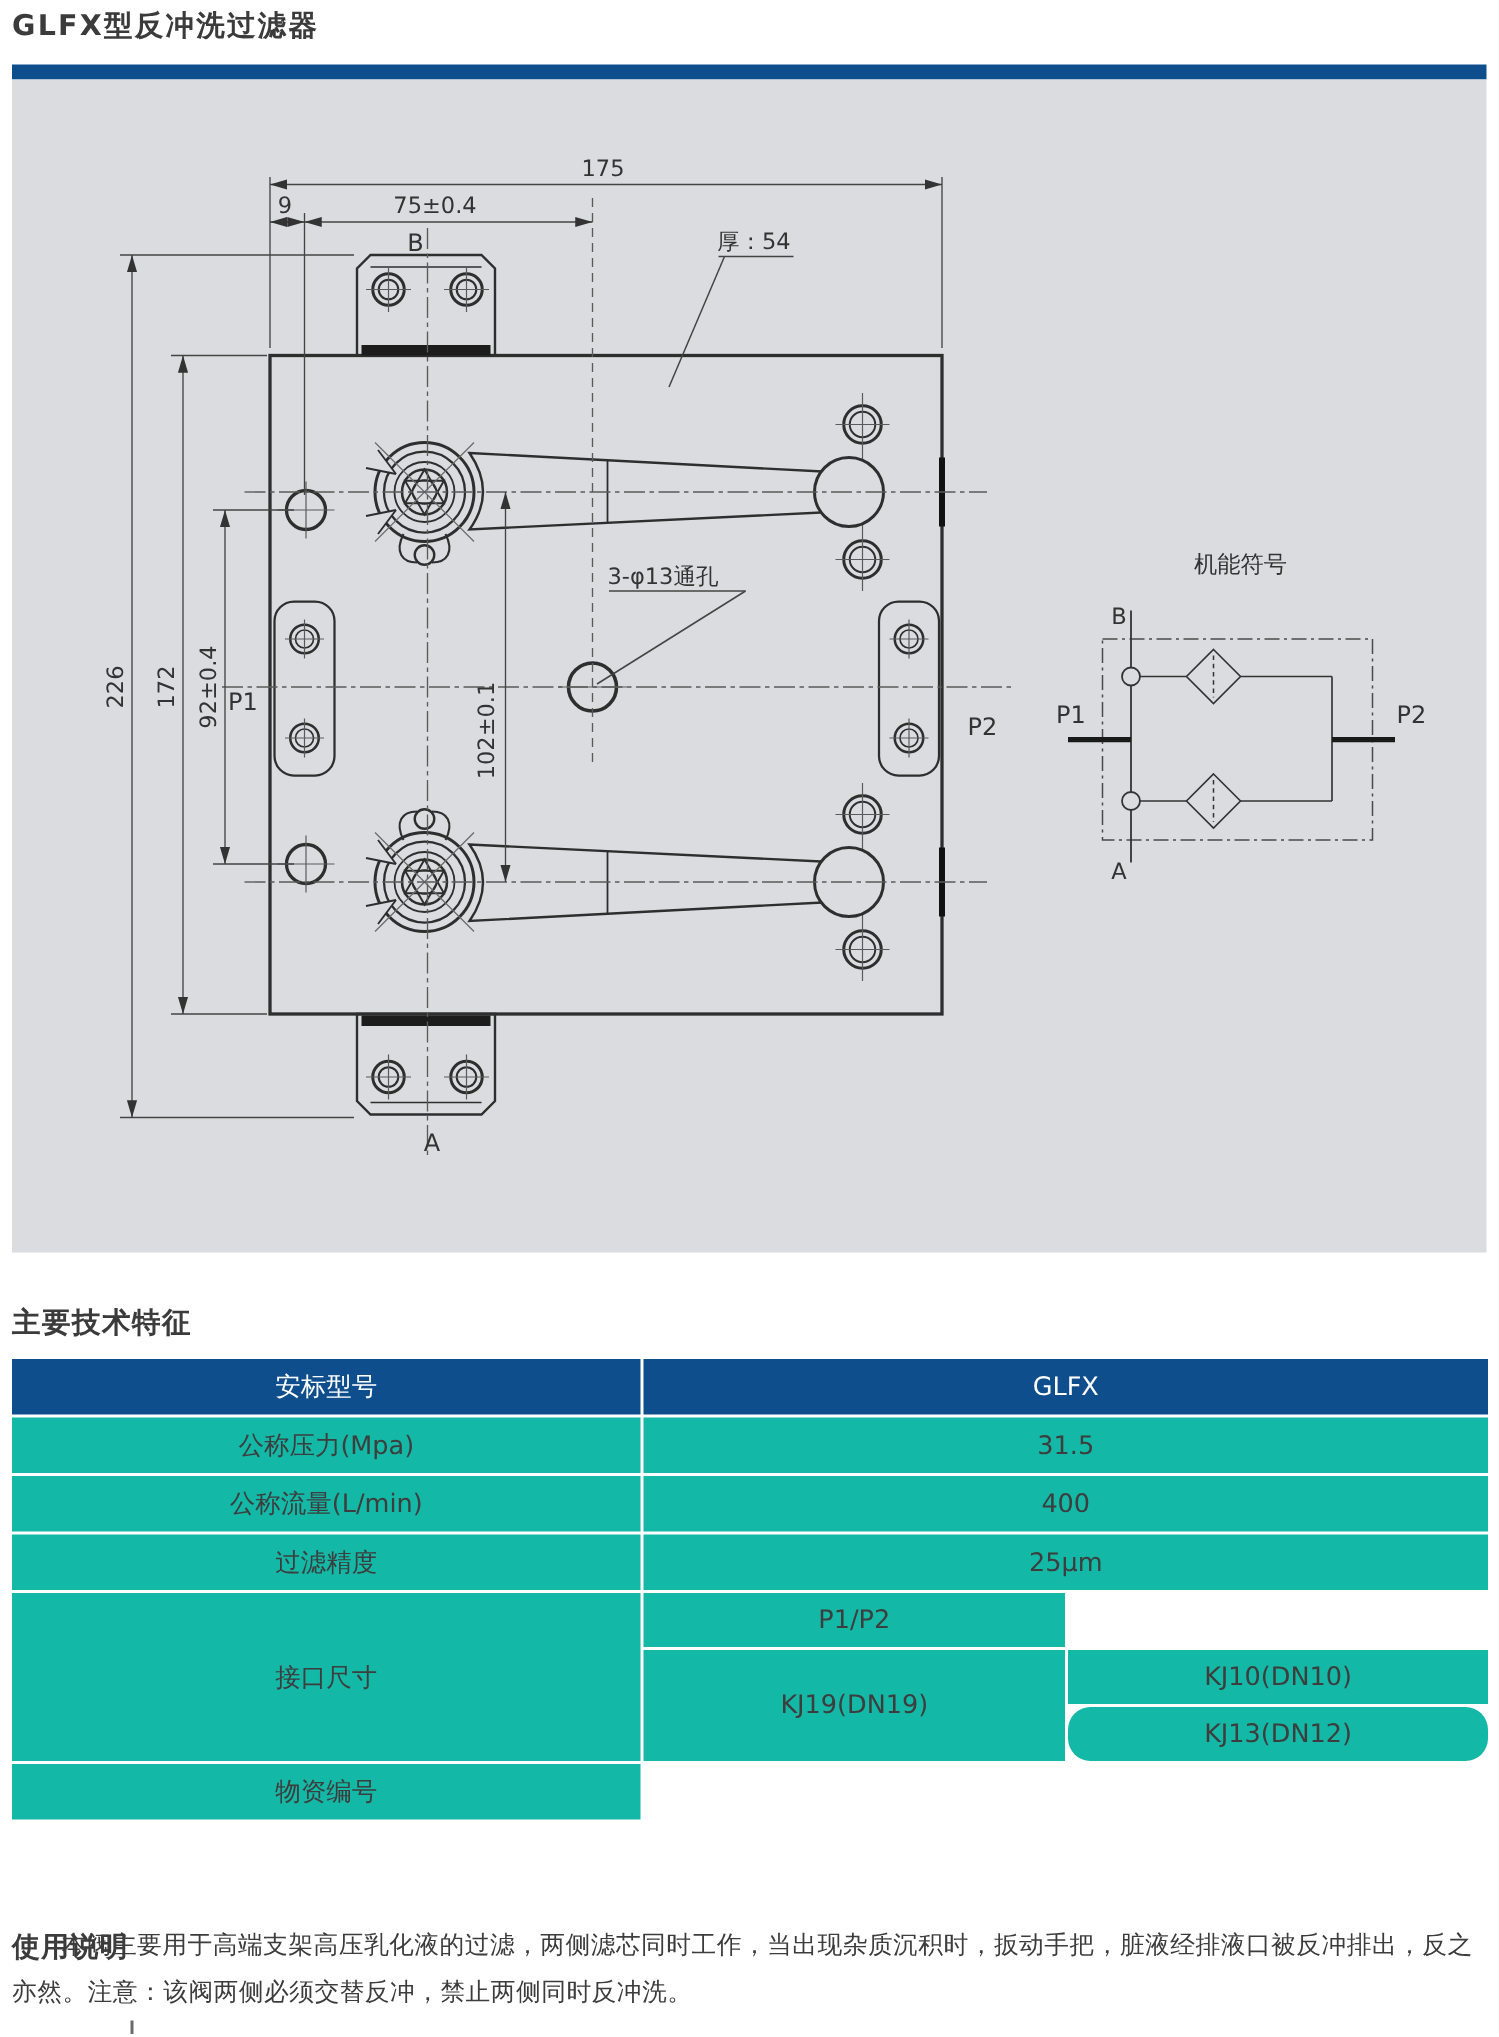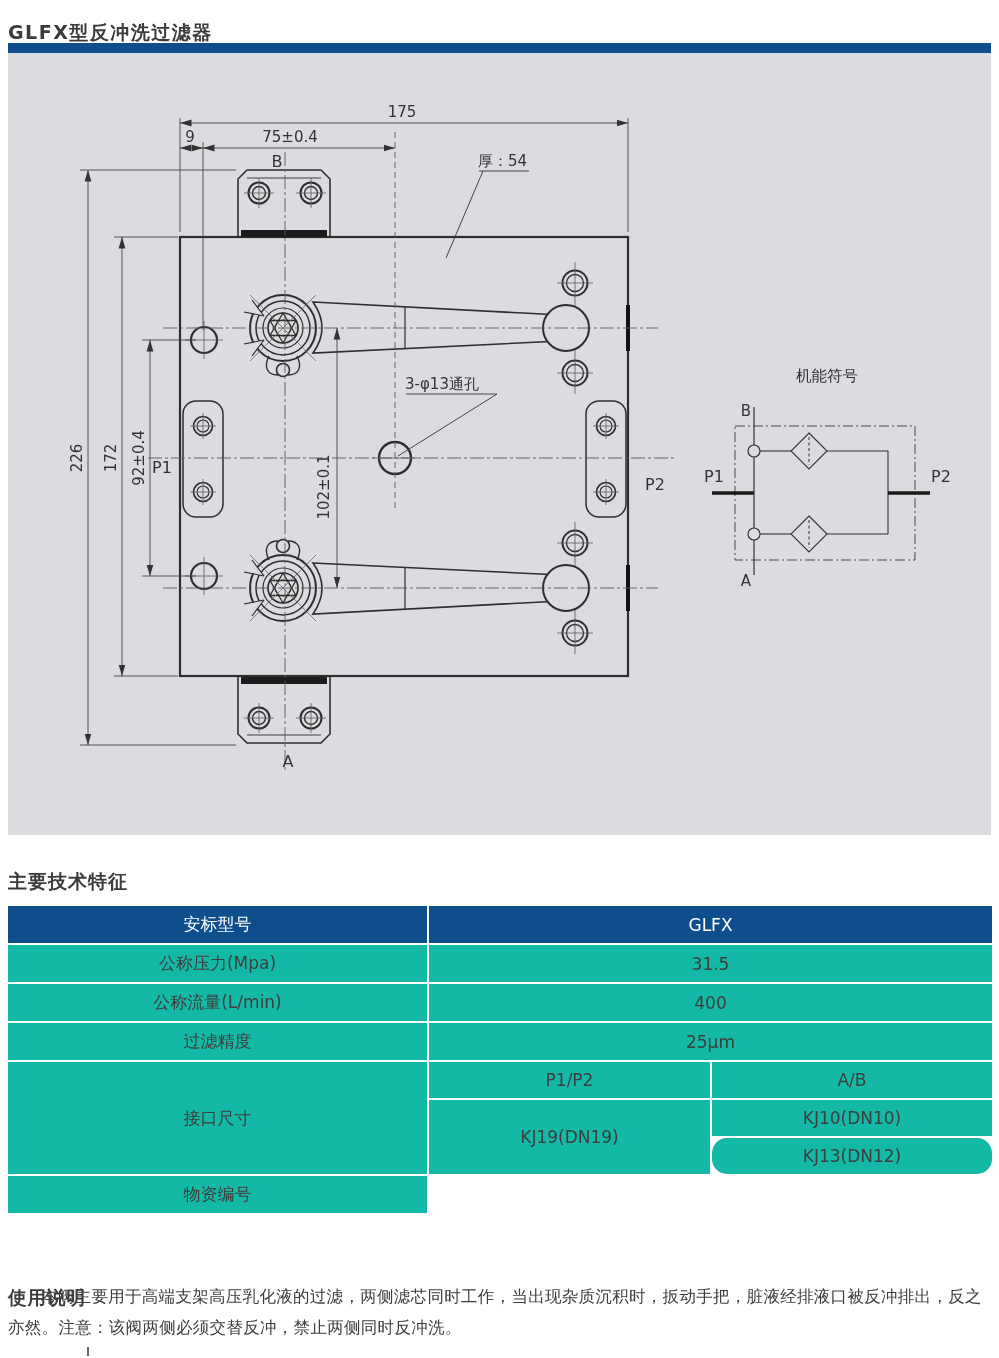--- a/index.html
+++ b/index.html
@@ -1,18 +1,18 @@
 <!DOCTYPE html>
 <html><head>
 <meta charset="utf-8">
 <style>
   html,body{margin:0;padding:0;background:#fff;}
   .page{position:relative;width:999px;height:1358px;background:#ffffff;overflow:hidden;
         font-family:"DejaVu Sans","Liberation Sans",sans-serif;color:#3d3d3d;}
-  .page-title{position:absolute;left:8px;top:20px;font-size:19px;font-weight:600;
+  .page-title{position:absolute;left:8px;top:4px;font-size:19px;font-weight:600;
               letter-spacing:1.5px;color:#3b3b3b;}
   .panel-bar{position:absolute;left:8px;top:43px;width:983px;height:10px;background:#0f4e8d;}
   .panel{position:absolute;left:8px;top:53px;width:983px;height:782px;background:#dadcdf;}
   svg.drawing{position:absolute;left:0;top:0;width:999px;height:845px;}
   svg text{font-family:"DejaVu Sans","Liberation Sans",sans-serif;fill:#333;}
   .sec-heading{position:absolute;left:8px;font-size:19px;font-weight:600;color:#3b3b3b;letter-spacing:1px;}
   .spec-table{position:absolute;left:8px;top:906px;width:982px;display:grid;
               grid-template-columns:419px 281px 280px;
               grid-template-rows:37px 37px 37px 37px 36px 36px 36px 37px;
               gap:2px;background:#ffffff;}
@@ -269,21 +269,20 @@
     <div class="cell c23" style="grid-row:2;">31.5</div>
 
     <div class="cell c1" style="grid-row:3;">公称流量(L/min)</div>
     <div class="cell c23" style="grid-row:3;">400</div>
 
     <div class="cell c1" style="grid-row:4;">过滤精度</div>
     <div class="cell c23" style="grid-row:4;">25μm</div>
 
     <div class="cell c1" style="grid-row:5/span 3;">接口尺寸</div>
     <div class="cell" style="grid-row:5;grid-column:2;text-align:center;">P1/P2</div>
-    <div class="cell" style="grid-row:5;grid-column:3;">A/B</div>
     <div class="cell" style="grid-row:6/span 2;grid-column:2;">KJ19(DN19)</div>
     <div class="cell" style="grid-row:6;grid-column:3;">KJ10(DN10)</div>
     <div class="cell" style="grid-row:7;grid-column:3;border-radius:15px;">KJ13(DN12)</div>
 
     <div class="cell c1" style="grid-row:8;">物资编号</div>
   </div>
 
   <div class="sec-heading" style="top:1248px;font-size:18.5px;margin-top:37px;">使用说明</div>
   <div class="usage-text">本阀主要用于高端支架高压乳化液的过滤，两侧滤芯同时工作，当出现杂质沉积时，扳动手把，脏液经排液口被反冲排出，反之亦然。注意：该阀两侧必须交替反冲，禁止两侧同时反冲洗。</div>
 

